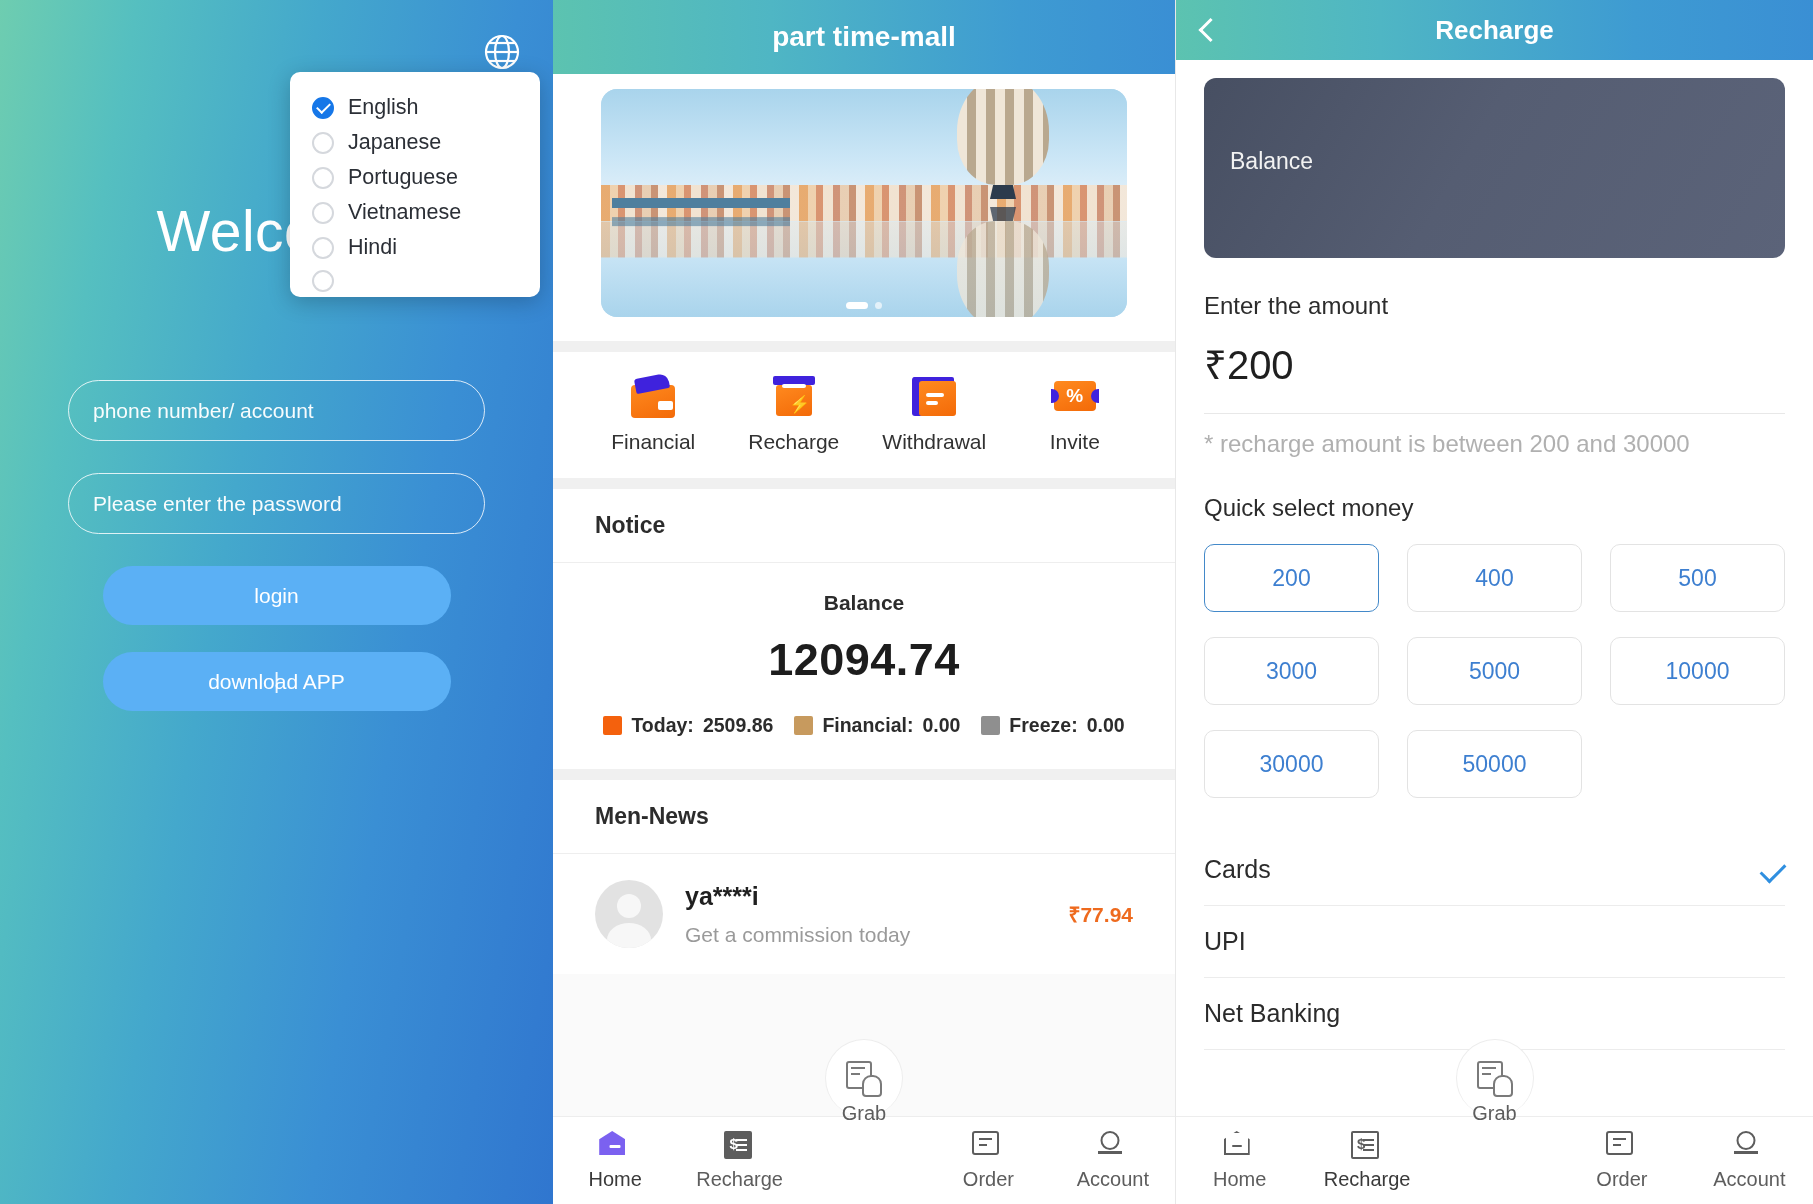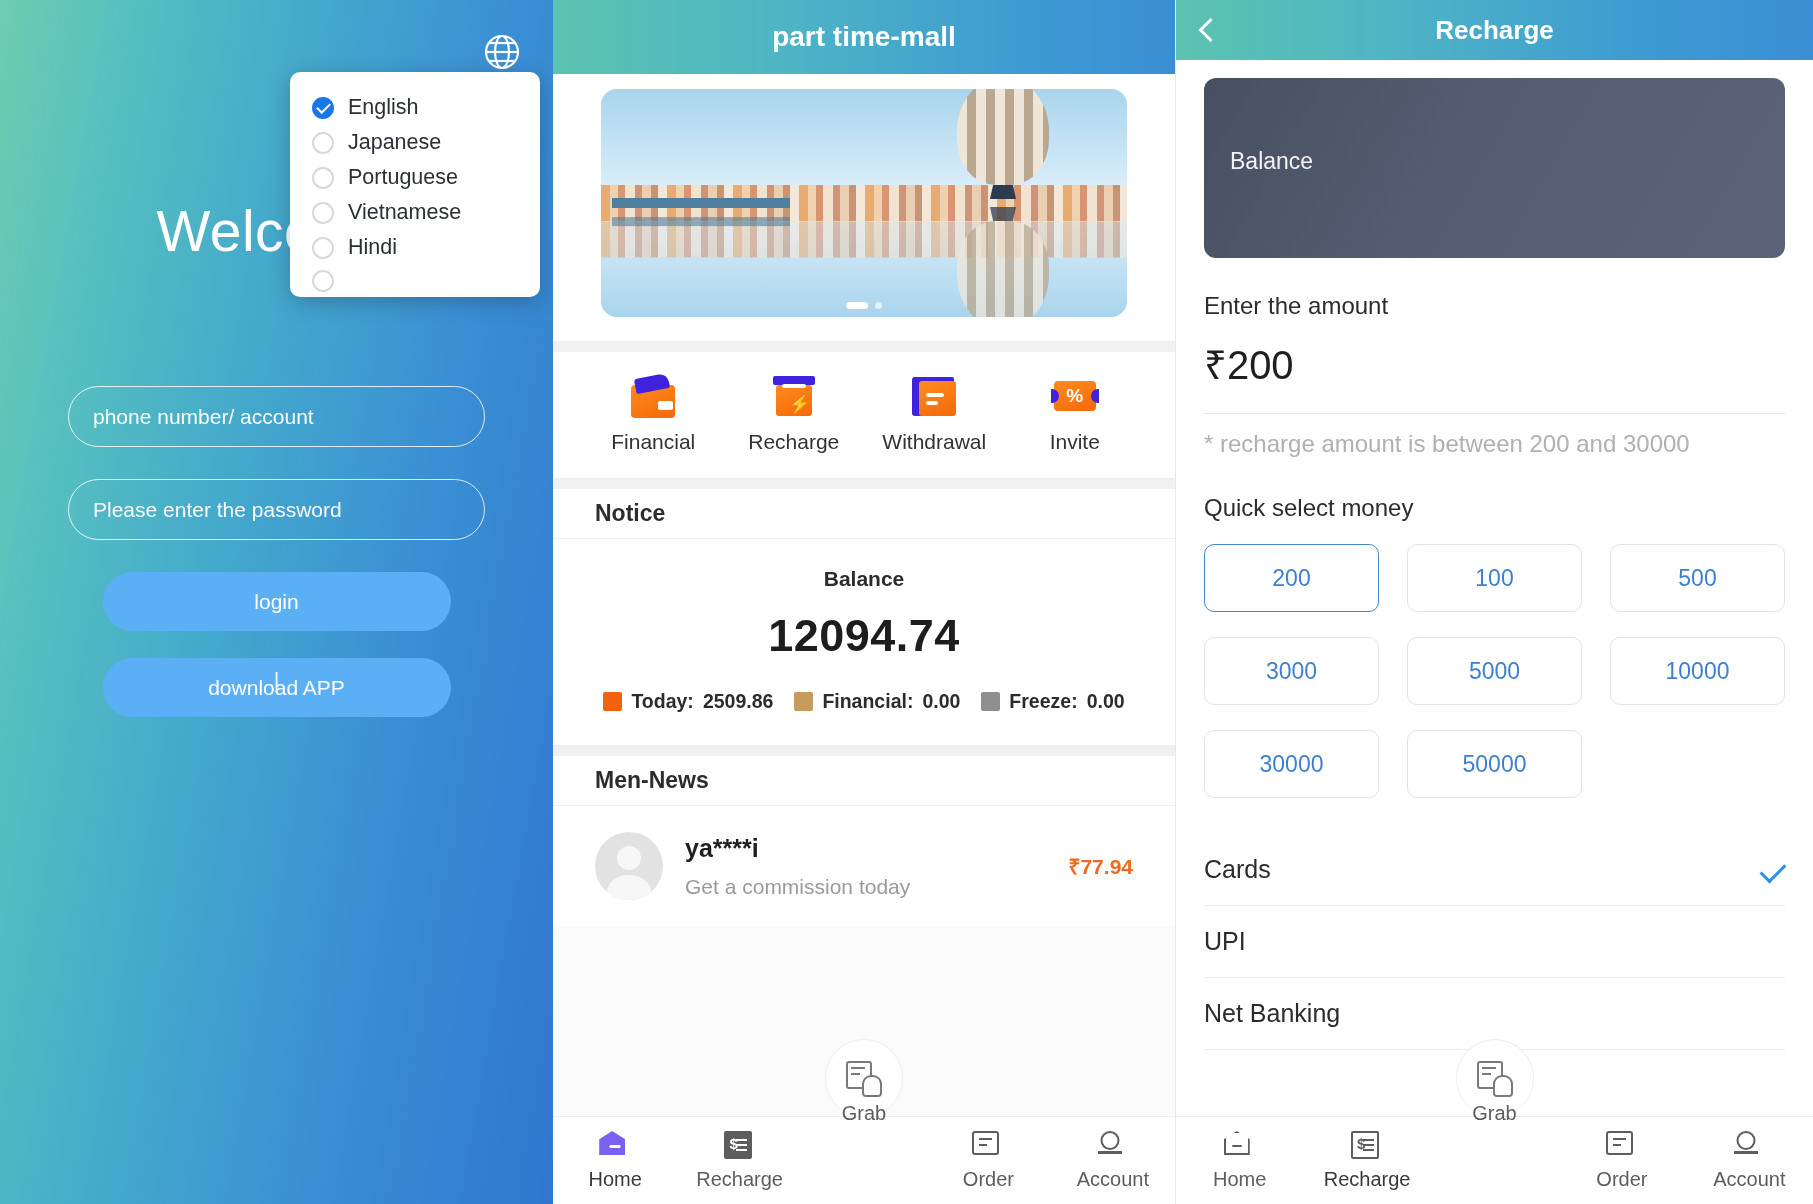--- a/index.html
+++ b/index.html
@@ -43,21 +43,21 @@
     transform: rotate(-45deg) translate(1px,-1px);
   }
   .lang-label { font-size: 21.5px; color: #2b2f36; }
   .welcome {
     position: absolute; top: 198px; left: 0; width: 553px;
     text-align: center; font-size: 57px; color: #fff; font-weight: 400;
     letter-spacing: .5px;
   }
   .login-form { position: absolute; top: 375px; left: 0; width: 553px; }
   .field {
-    margin: 11px auto 32px; width: 417px; height: 61px;
+    margin: 5px auto 32px; width: 417px; height: 61px;
     border: 1.4px solid rgba(255,255,255,.82); border-radius: 31px;
     display: flex; align-items: center; padding: 0 24px;
     background: transparent;
   }
   .field-ph { font-size: 21px; color: rgba(255,255,255,.96); }
   .btn-primary {
     margin: 0 auto 27px; width: 348px; height: 59px; border-radius: 30px;
     background: #5bb0f5; color: #fff; font-size: 21px;
     display: flex; align-items: center; justify-content: center;
     cursor: pointer; border: none;
@@ -138,21 +138,21 @@
   .wd-l2 { position:absolute; left:16px; top:27px; width:12px; height:3.5px; background:#fff; border-radius:2px; }
   .tick-body { position:absolute; left:3px; top:7px; width:42px; height:30px;
     background: linear-gradient(160deg,#ff8a1f,#f36a08); border-radius:4px; }
   .tick-nl { position:absolute; left:0px; top:15px; width:8px; height:14px; background:#3f22dd;
     border-radius: 0 7px 7px 0; }
   .tick-nr { position:absolute; right:0px; top:15px; width:8px; height:14px; background:#3f22dd;
     border-radius: 7px 0 0 7px; }
   .pct { position:absolute; left:0; right:0; top:12px; text-align:center;
     color:#fff; font-size:19px; font-weight:bold; line-height:1; }
 
-  .sec-title { background:#fff; padding: 11px 42px; font-size: 23px; font-weight: bold; color:#2c2c2c;
+  .sec-title { background:#fff; padding: 23px 42px; font-size: 23px; font-weight: bold; color:#2c2c2c;
     border-bottom: 1px solid #eee; }
 
   .balance-block { background:#fff; padding: 28px 0 32px; text-align:center; }
   .bal-label { font-size: 21px; font-weight:bold; color:#2c2c2c; }
   .bal-value { font-size: 45px; font-weight: bold; color:#1d1d1d; margin-top: 19px; letter-spacing:.5px; }
   .bal-row { margin-top: 28px; display:flex; justify-content:center; align-items:center;
     gap: 21px; font-size: 19.5px; font-weight:bold; color:#2c2c2c; flex-wrap:nowrap; }
   .swatch { width:19px; height:19px; border-radius:2px; display:inline-block; }
   .bal-item { display:flex; align-items:center; gap:9px; }
 
@@ -475,21 +475,21 @@
 
     <div class="rc-sec">
       <div class="rc-h">Enter the amount</div>
       <div class="rc-amount">₹200</div>
       <div class="rc-divider"></div>
       <div class="rc-hint">* recharge amount is between 200 and 30000</div>
 
       <div class="rc-h2">Quick select money</div>
       <div class="money-grid">
         <div class="money-btn sel">200</div>
-        <div class="money-btn">100</div>
+        <div class="money-btn">400</div>
         <div class="money-btn">500</div>
         <div class="money-btn">3000</div>
         <div class="money-btn">5000</div>
         <div class="money-btn">10000</div>
         <div class="money-btn">30000</div>
         <div class="money-btn">50000</div>
       </div>
 
       <div class="pay-list">
         <div class="pay-row">

